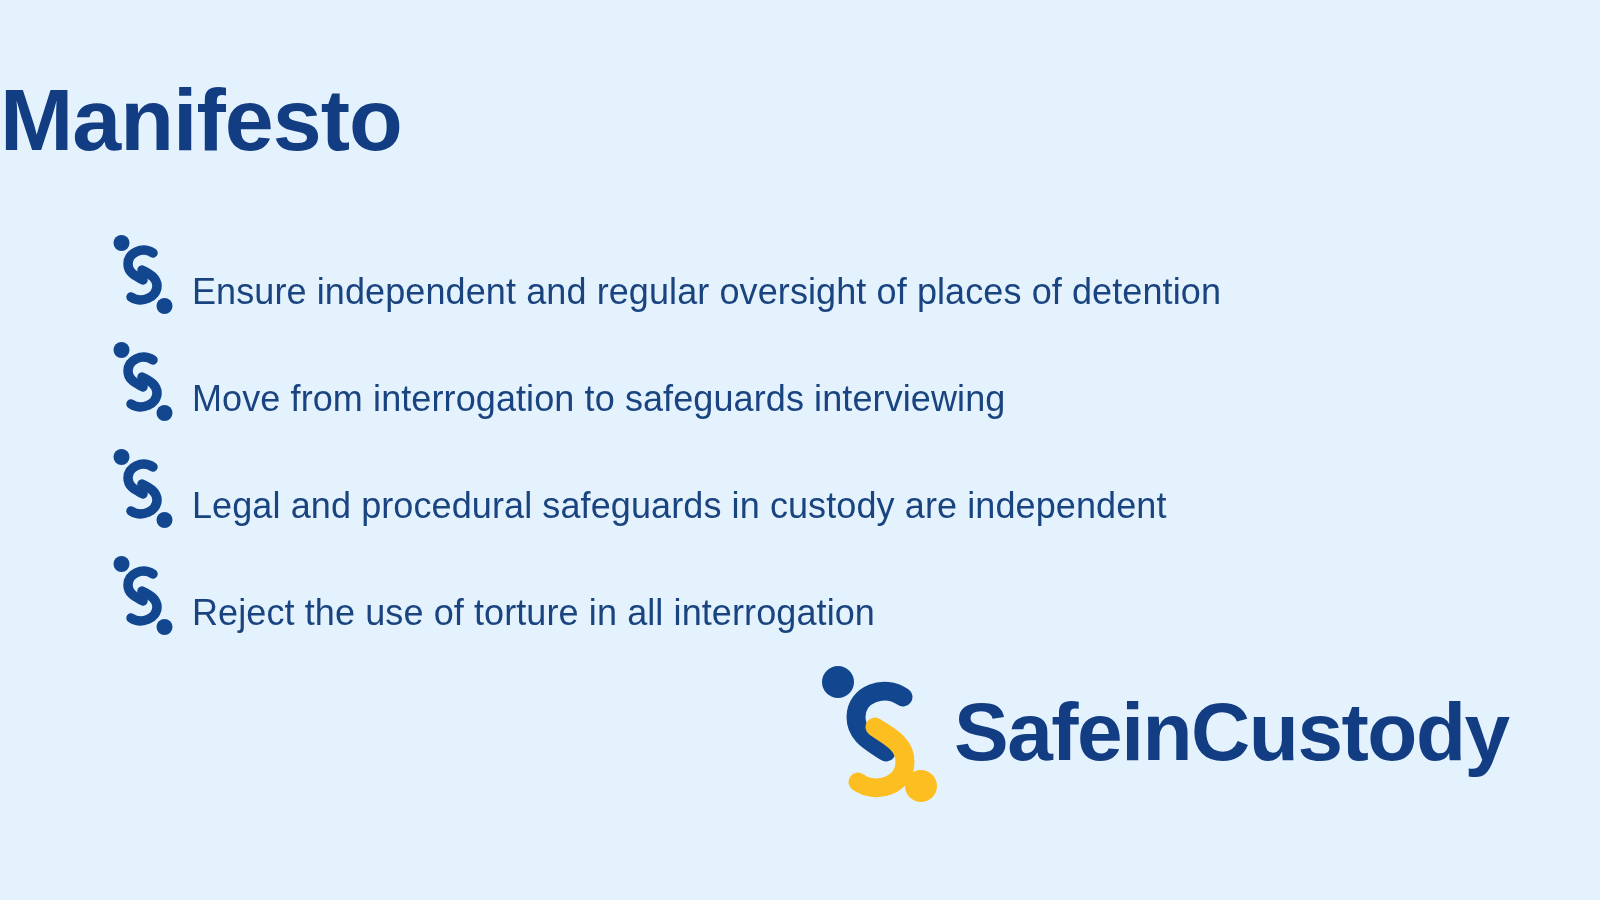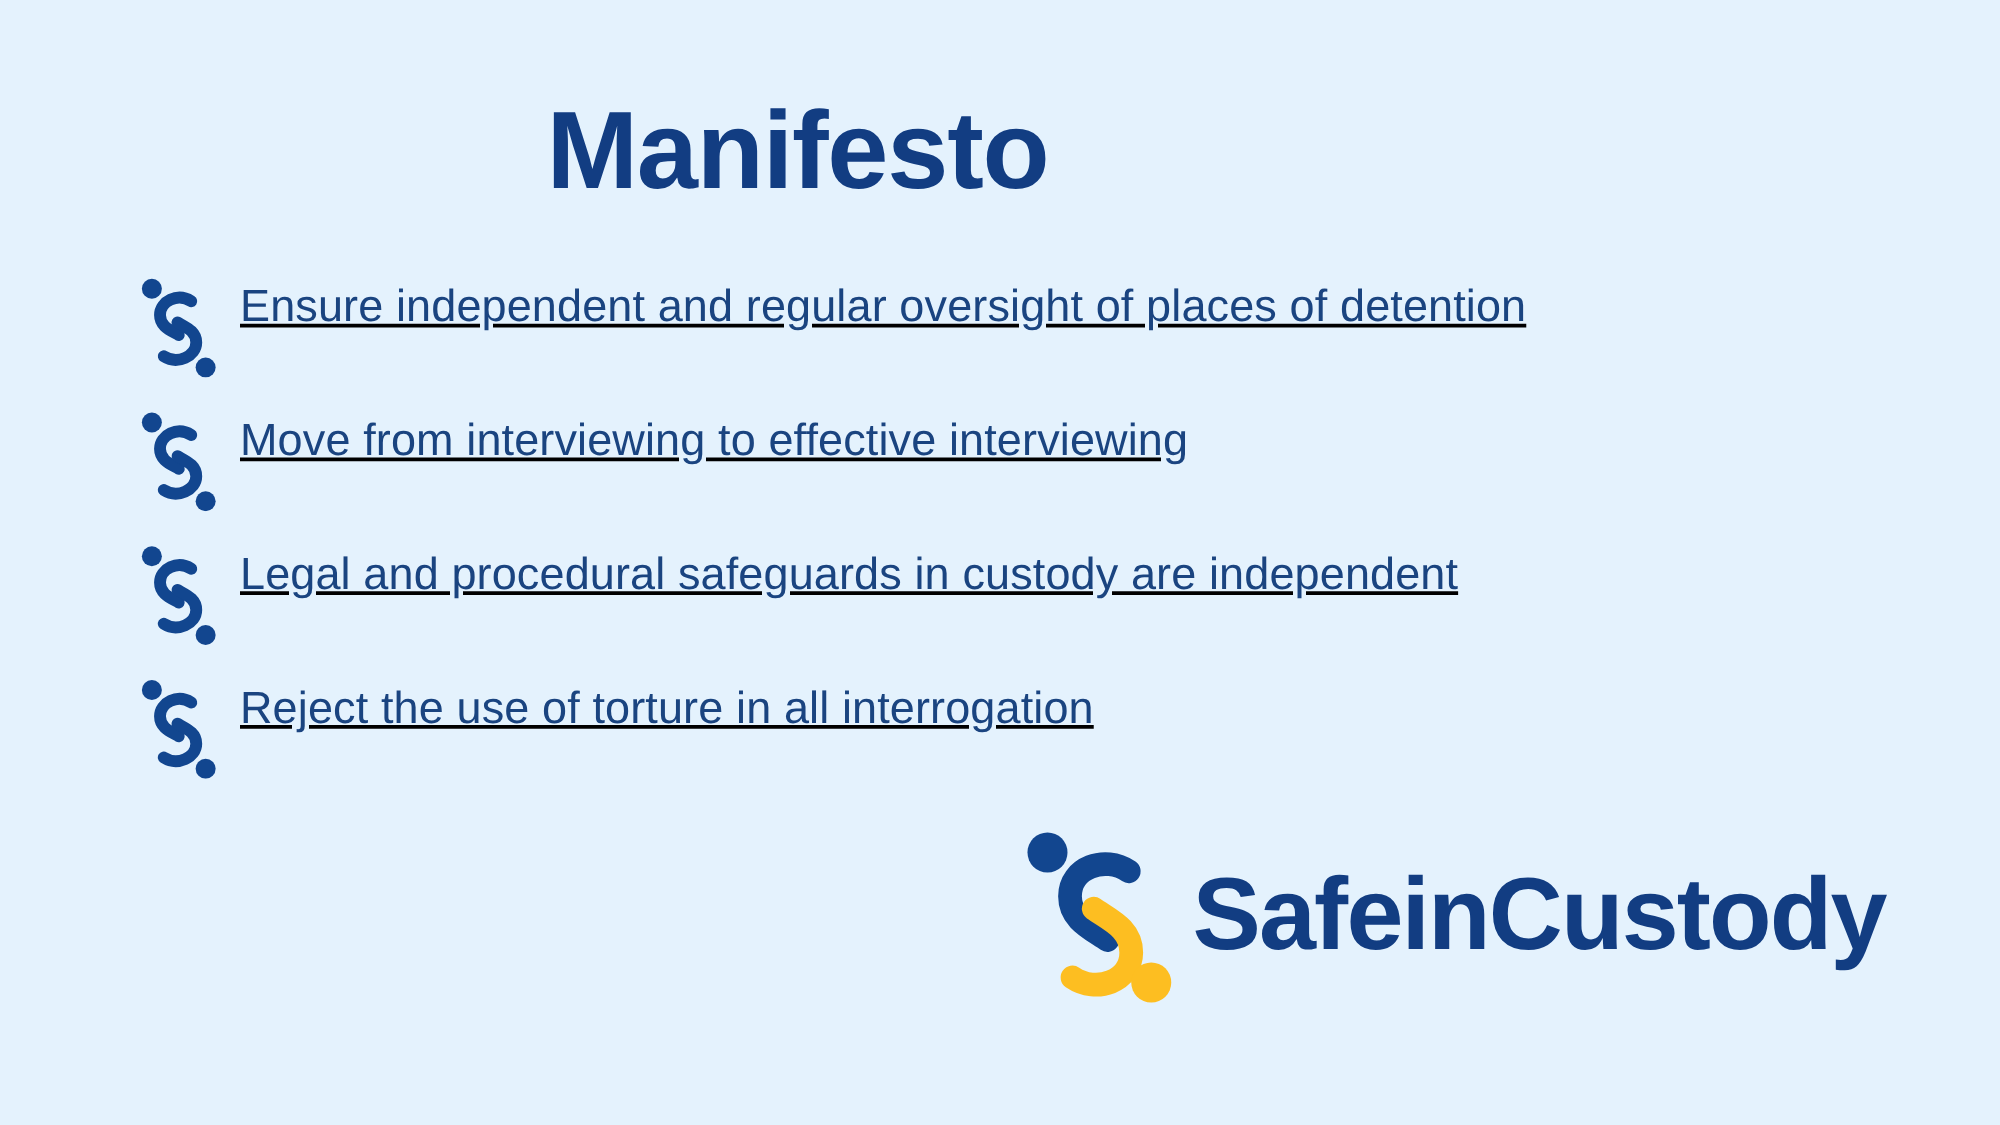--- a/index.html
+++ b/index.html
@@ -24,43 +24,42 @@
     height: 900px;
     background: #e4f2fd;
   }
 
   
   .page-title {
     position: absolute;
     top: 74px;
     left: 0;
     width: 1276px;
-    text-align: center;
+    text-align: left;
     font-size: 88px;
     font-weight: 700;
     letter-spacing: -1px;
     color: #123d82;
     line-height: 1.05;
   }
 
   
   .manifesto-list {
     position: absolute;
     top: 222px;
     left: 112px;
     width: 1420px;
     list-style: none;
   }
 
   .manifesto-item {
     display: flex;
-    align-items: flex-start;
+    align-items: flex-end;
     height: 92px;
     margin-bottom: 15px;
-    text-decoration: underline;
   }
 
   .bullet-mark {
     flex: 0 0 62px;
     width: 62px;
     height: 80px;
     margin-right: 18px;
     display: block;
   }
 
@@ -123,21 +122,21 @@
 
     <li class="manifesto-item">
       <span class="bullet-mark">
         <svg viewBox="0 0 62 80" width="62" height="80" xmlns="http://www.w3.org/2000/svg">
           <circle cx="9.5" cy="9" r="8" fill="#12468f"></circle>
           <path d="M41 19 C30 12, 16 19, 16 30 C16 39, 24 42, 31 46" stroke="#12468f" stroke-width="9.5" fill="none" stroke-linecap="round"></path>
           <path d="M19 63 C30 70, 45 63, 45 52 C45 43, 37 40, 30 36" stroke="#12468f" stroke-width="9.5" fill="none" stroke-linecap="round"></path>
           <circle cx="52.5" cy="72" r="8" fill="#12468f"></circle>
         </svg>
       </span>
-      <span class="item-text">Move from interviewing to effective interviewing</span>
+      <span class="item-text">Move from interrogation to safeguards interviewing</span>
     </li>
 
     <li class="manifesto-item">
       <span class="bullet-mark">
         <svg viewBox="0 0 62 80" width="62" height="80" xmlns="http://www.w3.org/2000/svg">
           <circle cx="9.5" cy="9" r="8" fill="#12468f"></circle>
           <path d="M41 19 C30 12, 16 19, 16 30 C16 39, 24 42, 31 46" stroke="#12468f" stroke-width="9.5" fill="none" stroke-linecap="round"></path>
           <path d="M19 63 C30 70, 45 63, 45 52 C45 43, 37 40, 30 36" stroke="#12468f" stroke-width="9.5" fill="none" stroke-linecap="round"></path>
           <circle cx="52.5" cy="72" r="8" fill="#12468f"></circle>
         </svg>

